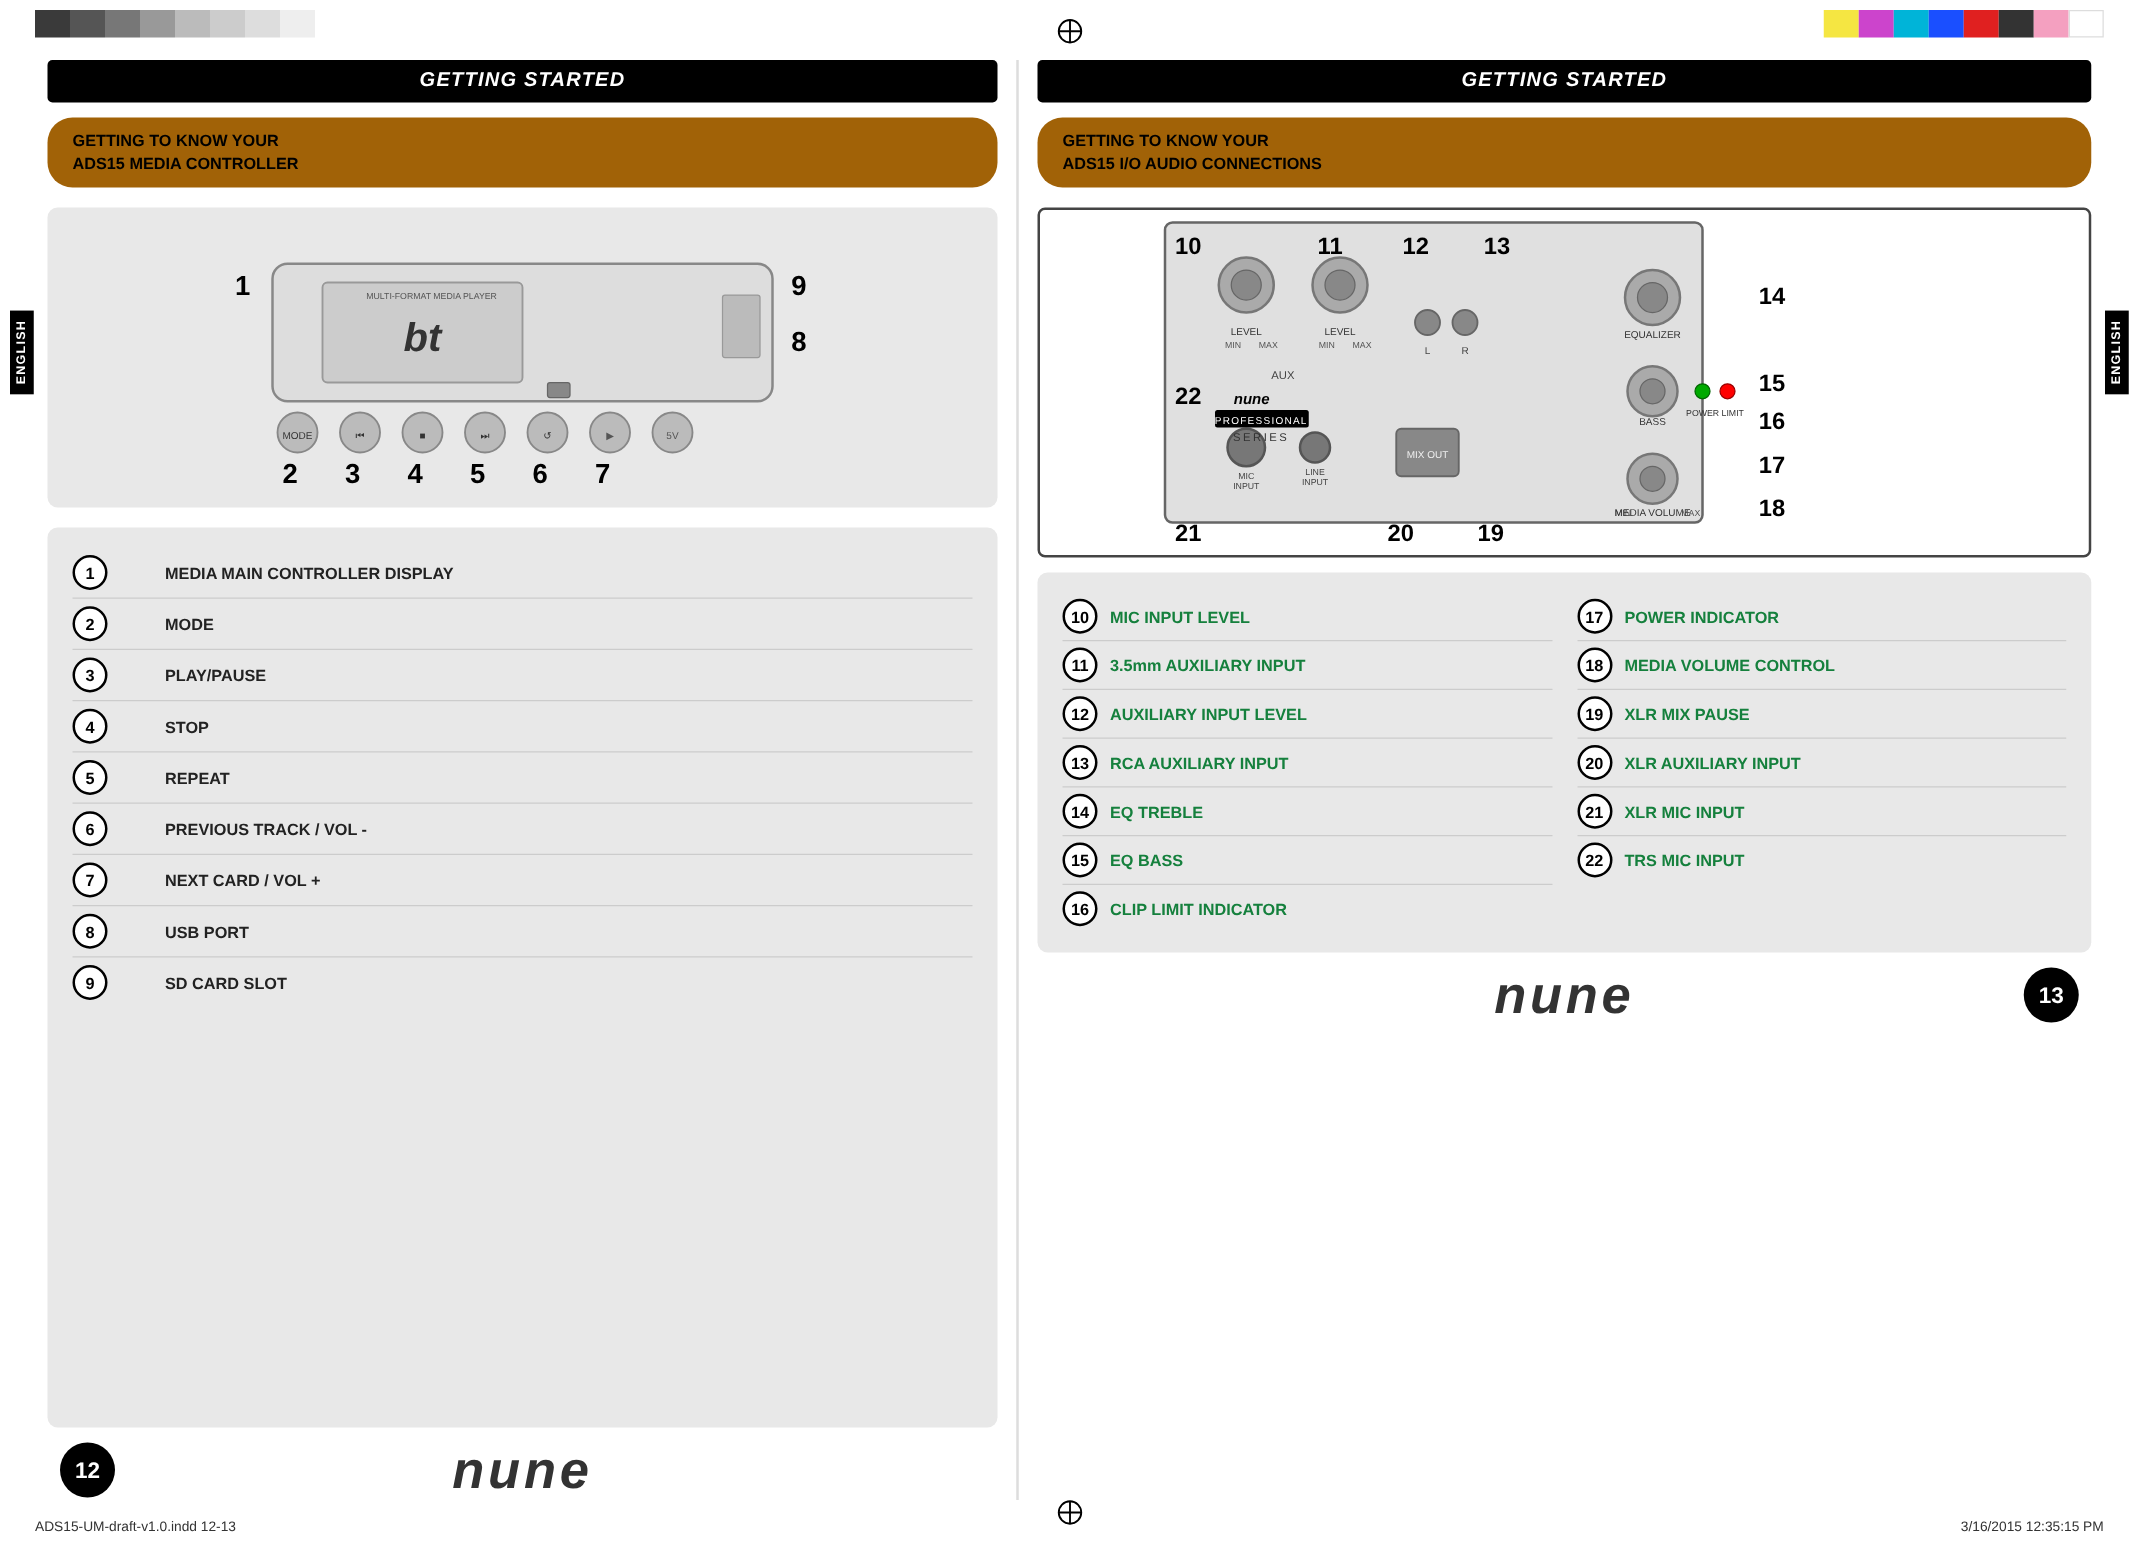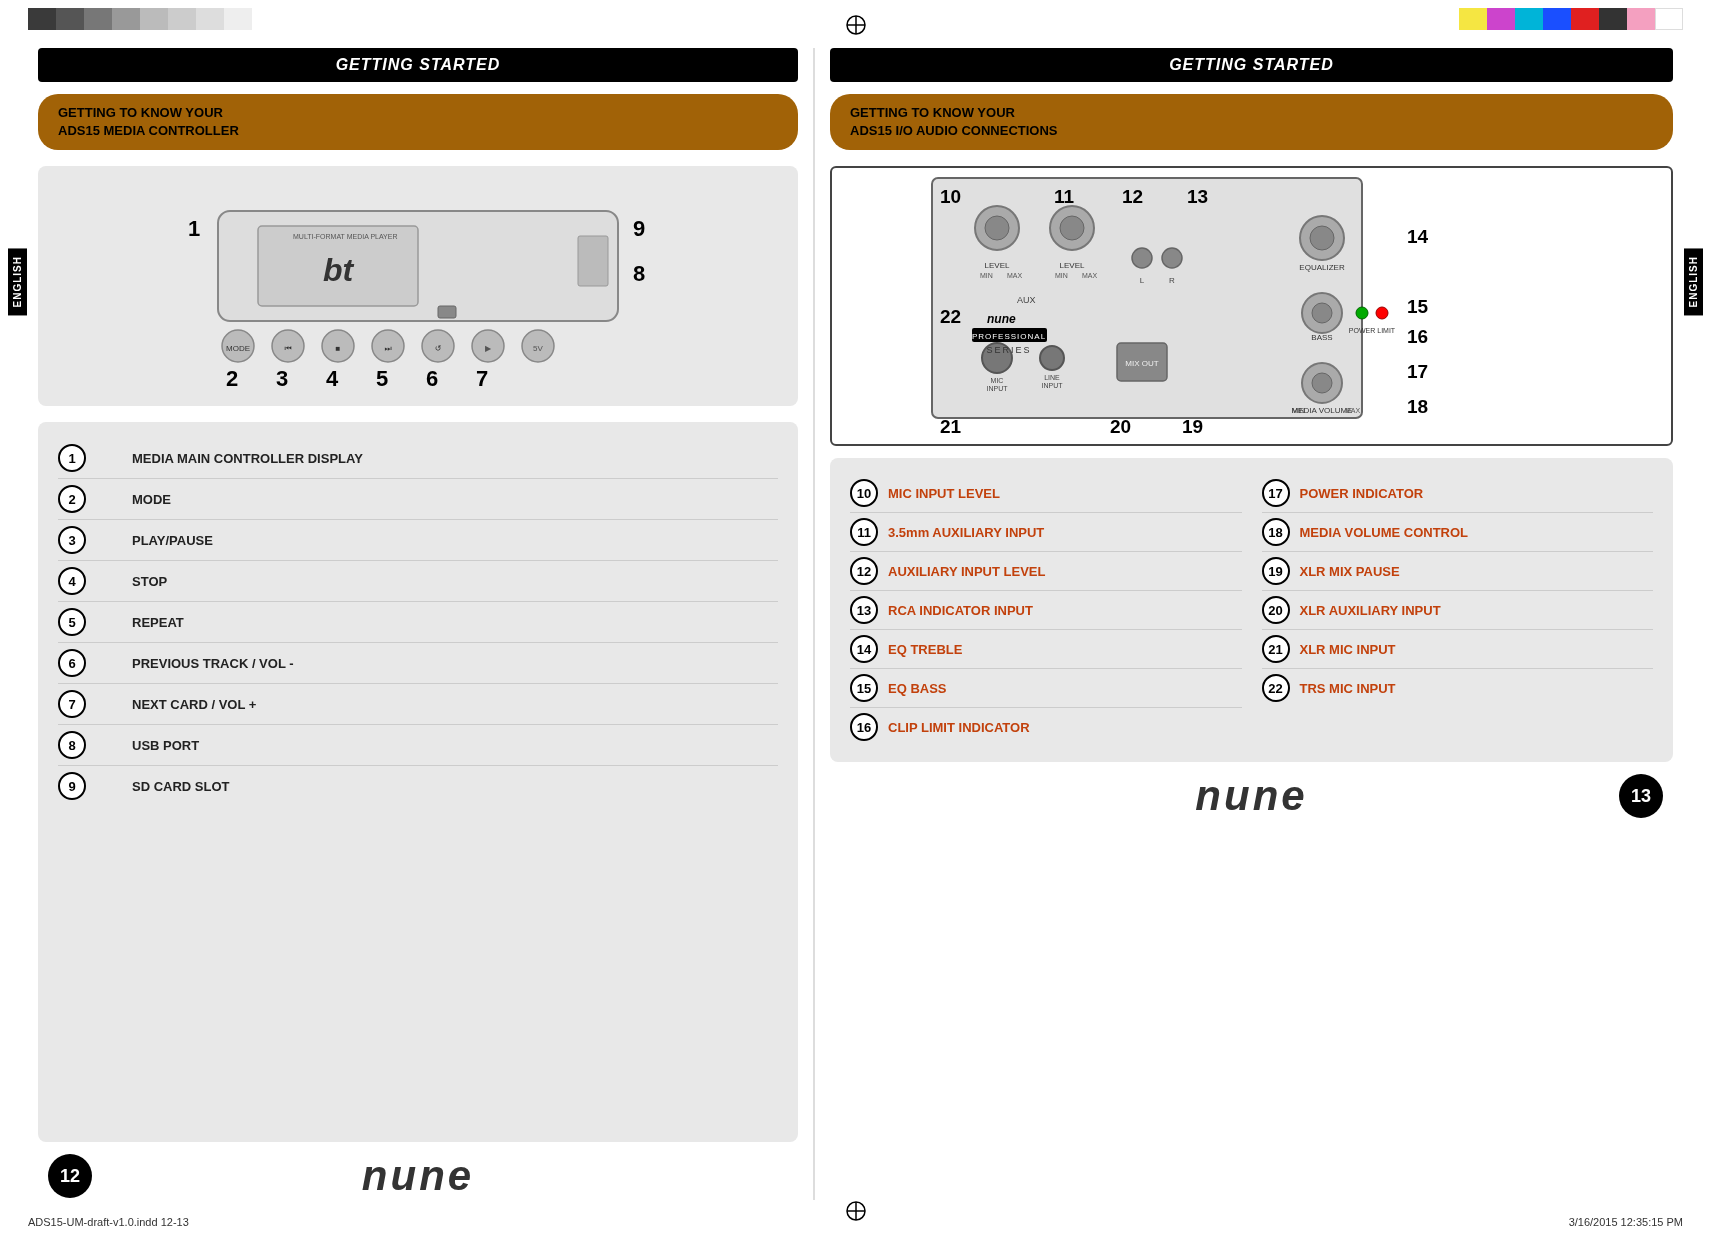--- a/index.html
+++ b/index.html
@@ -212,21 +212,21 @@
       padding: 5px 0;
       border-bottom: 1px solid #ccc;
     }
     .item-row-right:nth-child(odd):last-child,
     .item-row-right:last-child {
       border-bottom: none;
     }
     .item-label-right {
       font-weight: bold;
       font-size: 13px;
-      color: #c2410c;
+      color: #15803d;
     }
     .page-num-circle {
       width: 44px;
       height: 44px;
       border-radius: 50%;
       background: #000;
       color: #fff;
       display: flex;
       align-items: center;
       justify-content: center;
@@ -521,21 +521,21 @@
         <div class="item-row-right">
           <div class="num-circle small">11</div>
           <span class="item-label-right">3.5mm AUXILIARY INPUT</span>
         </div>
         <div class="item-row-right">
           <div class="num-circle small">12</div>
           <span class="item-label-right">AUXILIARY INPUT LEVEL</span>
         </div>
         <div class="item-row-right">
           <div class="num-circle small">13</div>
-          <span class="item-label-right">RCA INDICATOR INPUT</span>
+          <span class="item-label-right">RCA AUXILIARY INPUT</span>
         </div>
         <div class="item-row-right">
           <div class="num-circle small">14</div>
           <span class="item-label-right">EQ TREBLE</span>
         </div>
         <div class="item-row-right">
           <div class="num-circle small">15</div>
           <span class="item-label-right">EQ BASS</span>
         </div>
         <div class="item-row-right">

